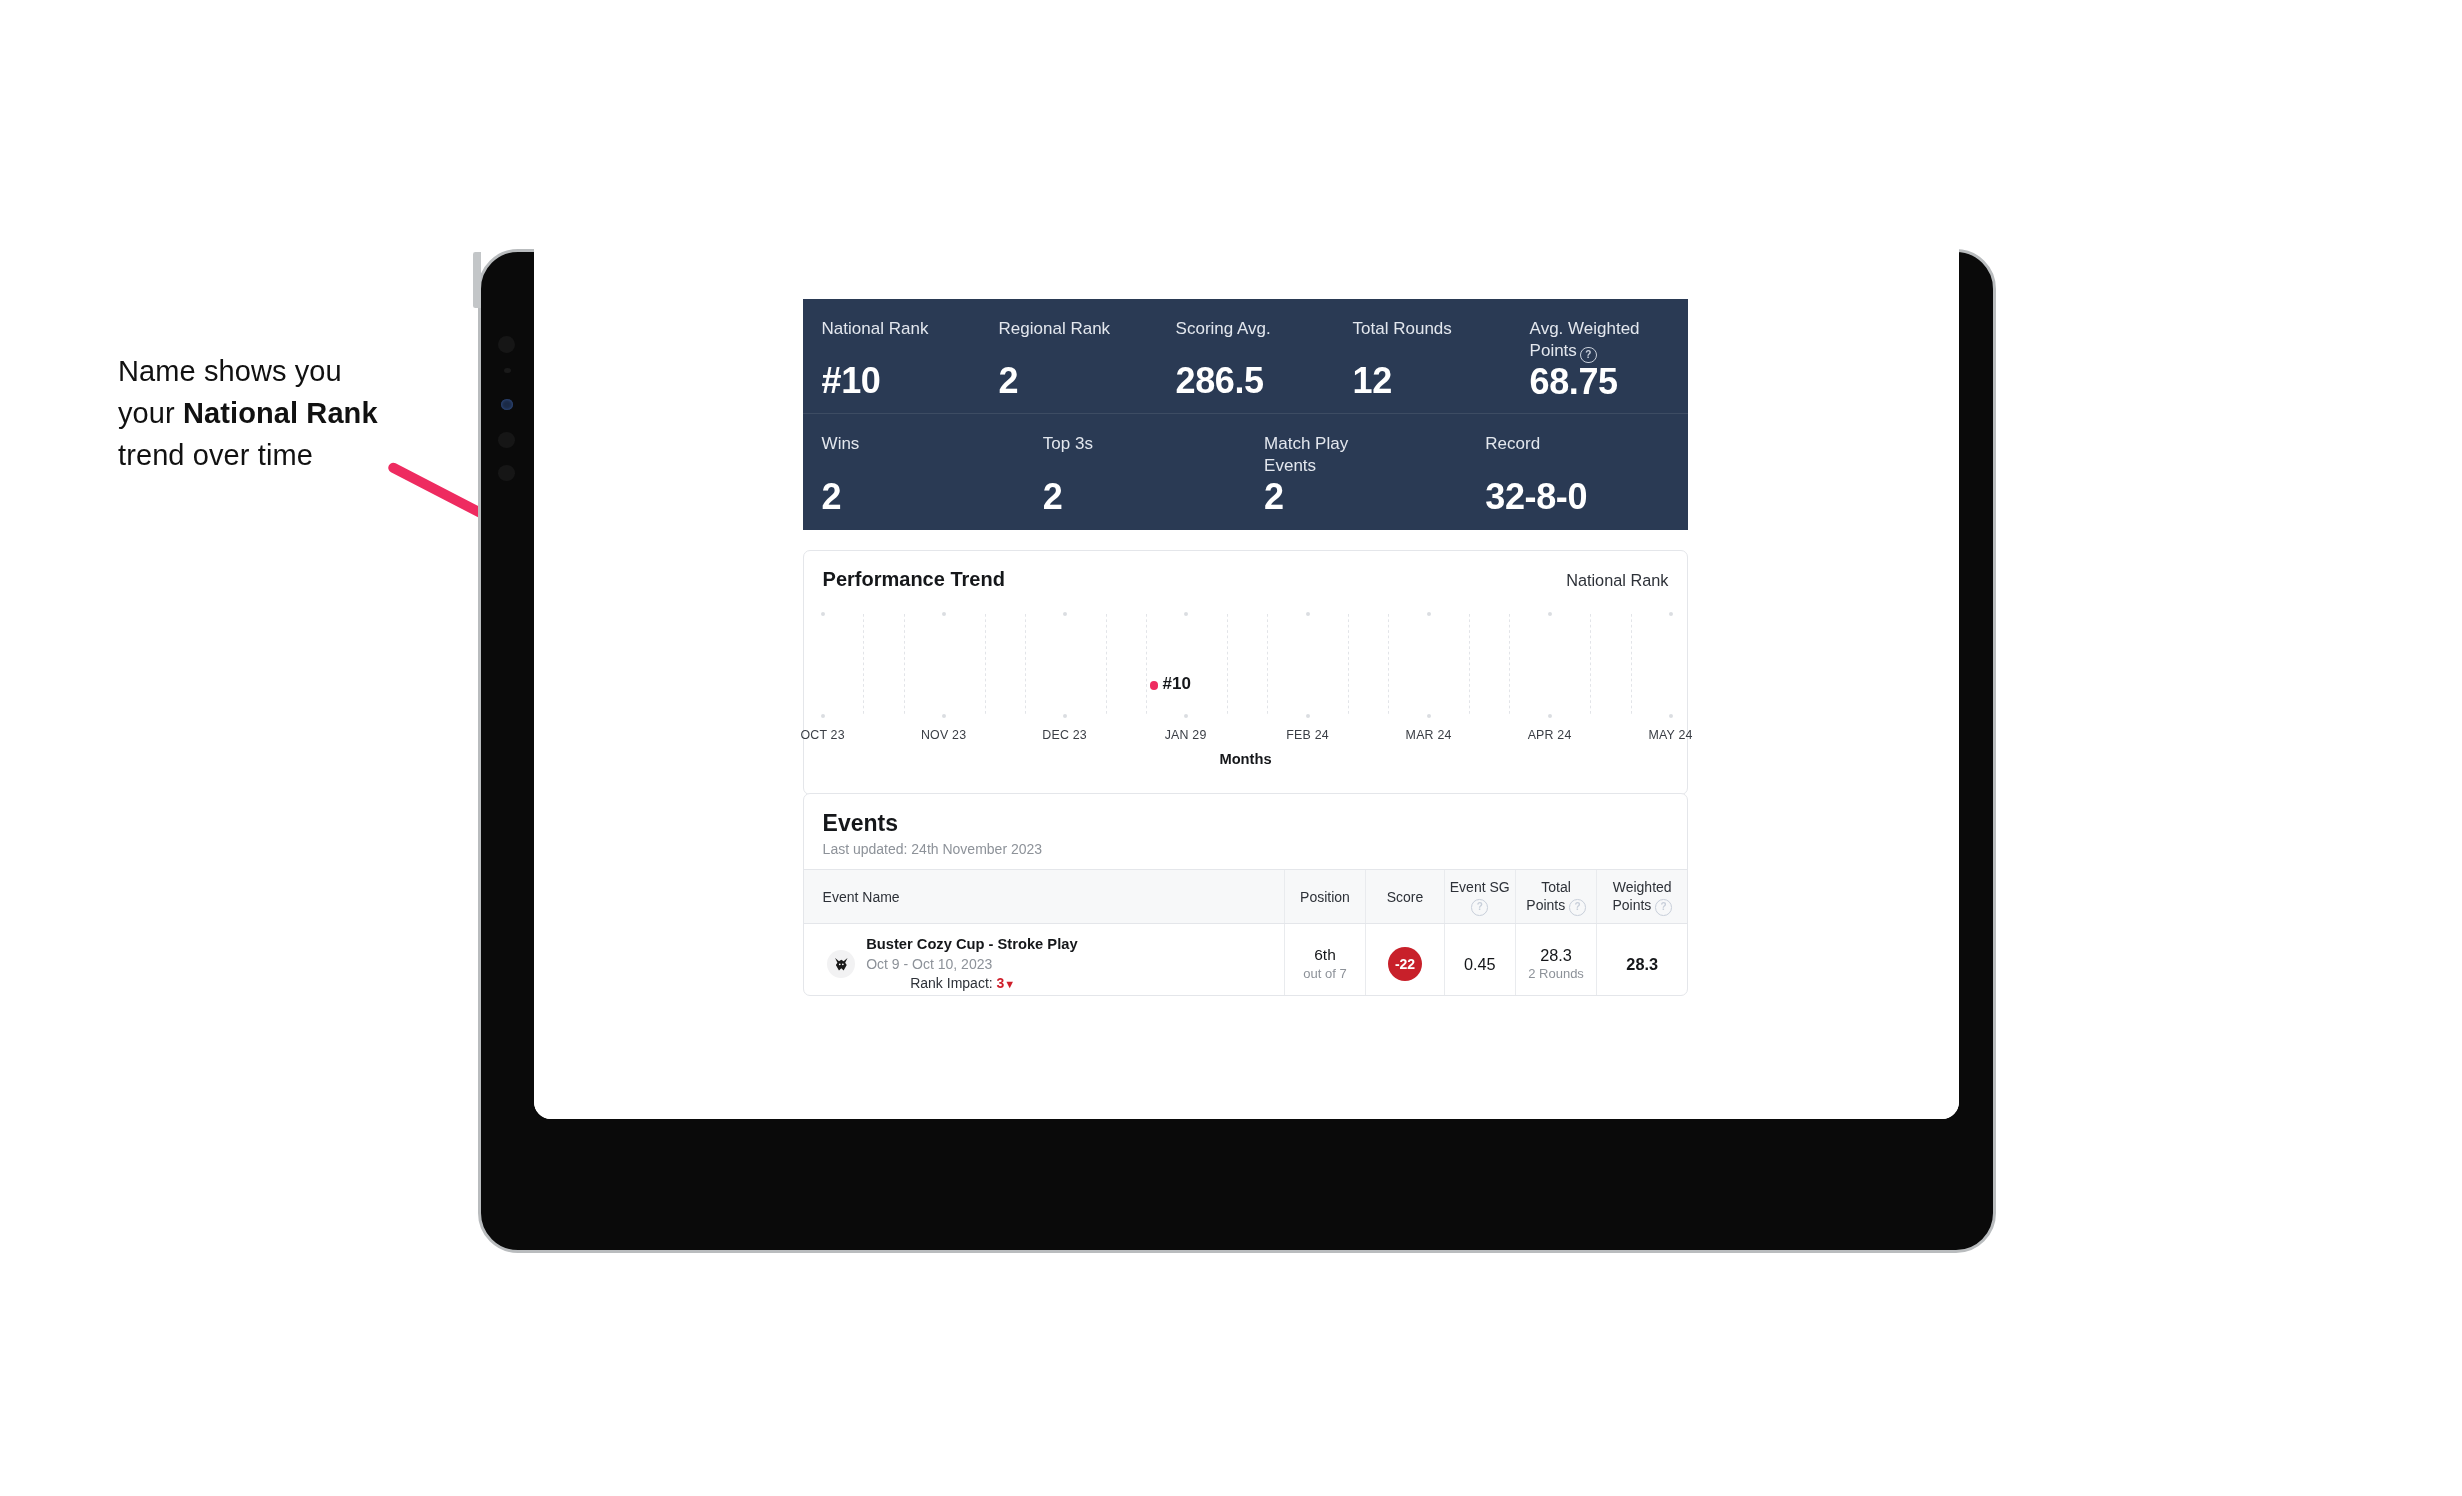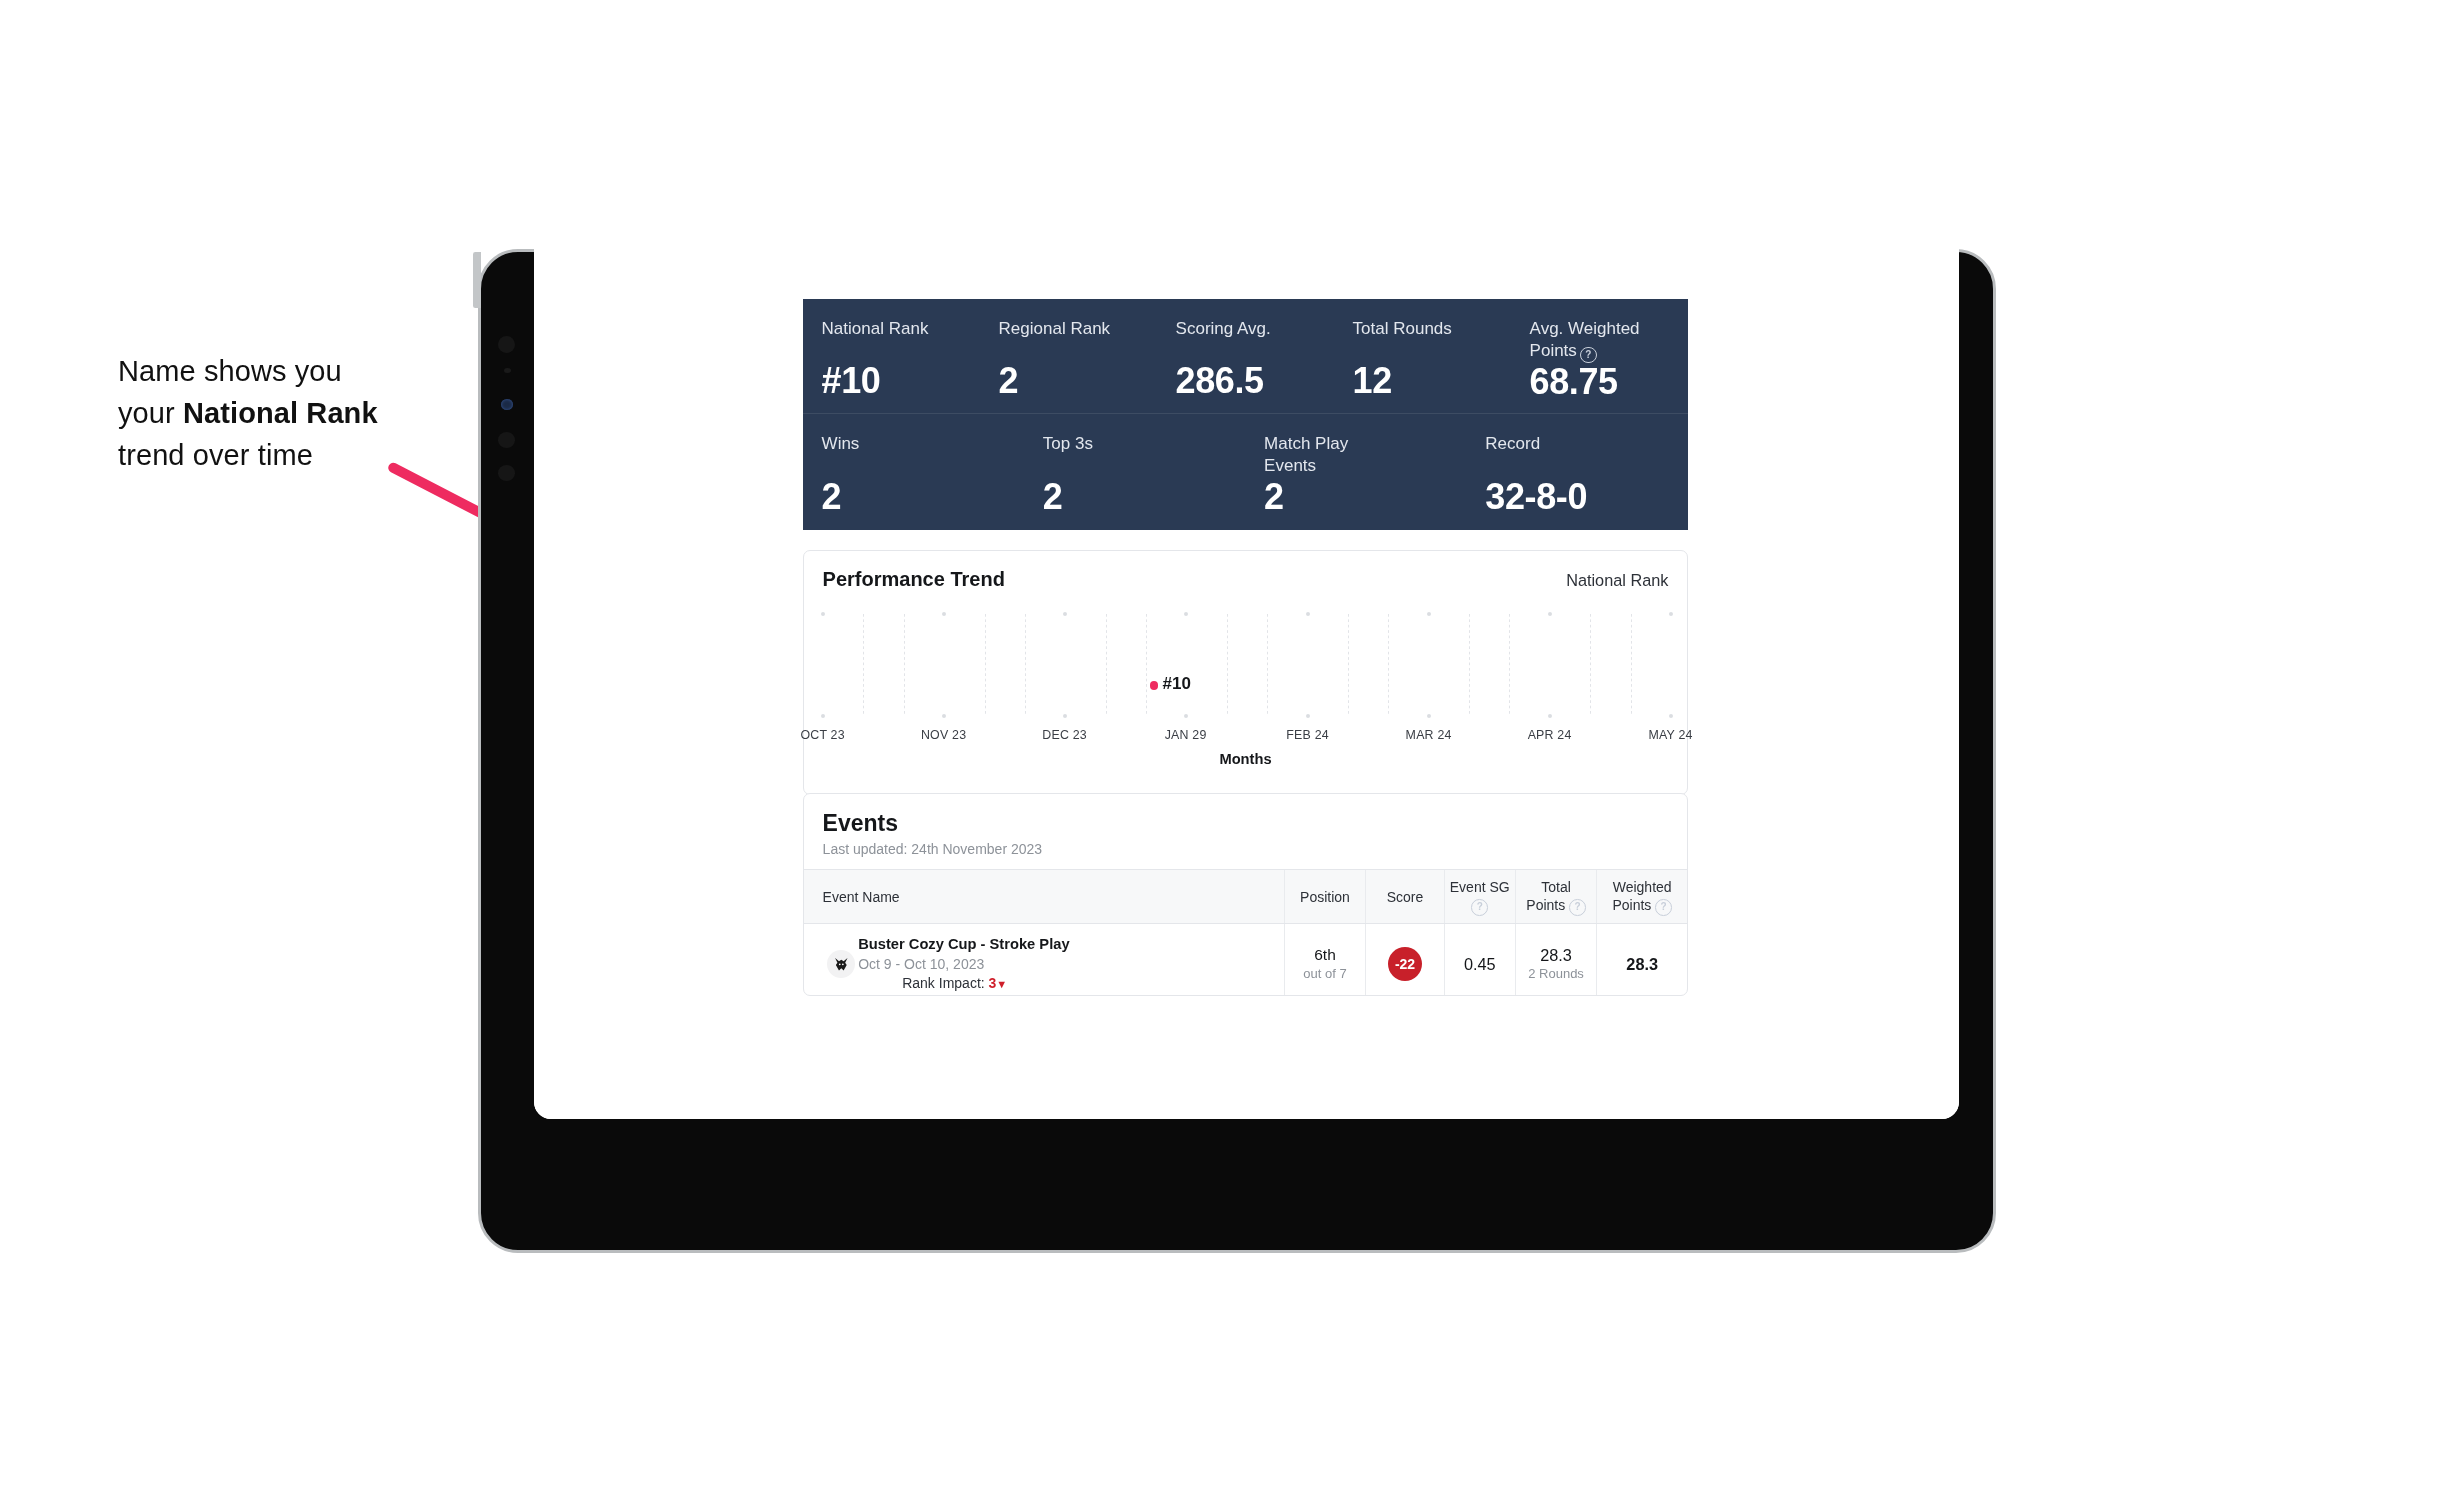--- a/index.html
+++ b/index.html
@@ -146,21 +146,21 @@
   }
   #events-table thead th.col-name{text-align:left;padding-left:18.6px;}
   #events-table thead th.c{text-align:center;}
   #events-table thead th + th{border-left:0.8px solid #e9ebee;}
   #events-table tbody td{
     border-bottom:0.8px solid #e4e6ea;padding:11px 4.6px;vertical-align:middle;
   }
   #events-table tbody td + td{border-left:0.8px solid #e9ebee;}
   #events-table tbody td.c{text-align:center;}
 
-  .event-name-cell{display:flex;align-items:center;gap:3px;padding-left:18.6px;}
+  .event-name-cell{display:flex;align-items:center;gap:11px;padding-left:18.6px;}
   .event-logo{
     width:28px;height:28px;border-radius:50%;background:#f2f2f3;flex:0 0 28px;
     display:flex;align-items:center;justify-content:center;
   }
   .event-lines{display:flex;flex-direction:column;gap:2.3px;}
   .event-title{font-size:14.7px;font-weight:700;color:#15171a;line-height:18px;}
   .event-dates{font-size:14px;color:#8d9299;line-height:17px;}
   .event-rank{font-size:14px;color:#2d3138;line-height:17px;margin-left:44px;}
   .event-rank .impact{color:#cf1f2b;font-weight:700;}
   .event-rank .caret{color:#cf1f2b;font-size:11px;}

